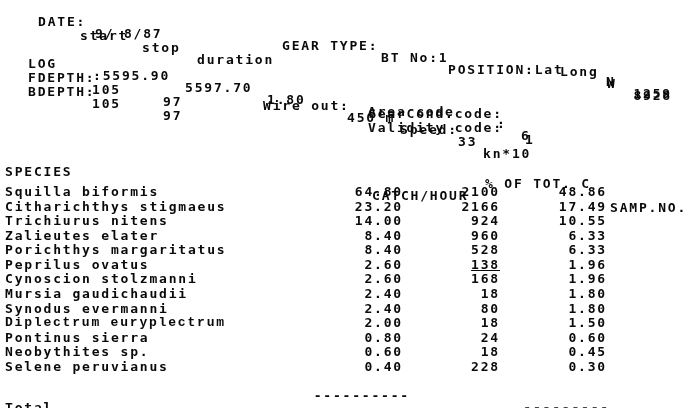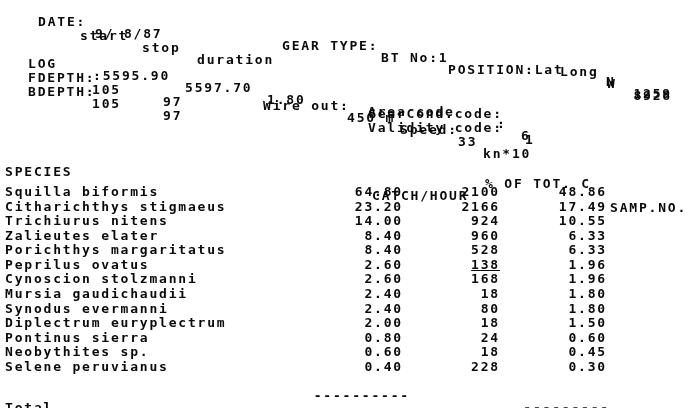--- a/index.html
+++ b/index.html
@@ -89,21 +89,21 @@
   <div id="rows-container">
       <div class="ln" style="top: 186px;"><span class="f" style="left: 5px;">Squilla biformis</span><span class="r" style="right: 297px;">64.80</span><span class="r" style="right: 200px;">2100</span><span class="r" style="right: 93px;">48.86</span></div>
       <div class="ln" style="top: 201px;"><span class="f" style="left: 5px;">Citharichthys stigmaeus</span><span class="r" style="right: 297px;">23.20</span><span class="r" style="right: 200px;">2166</span><span class="r" style="right: 93px;">17.49</span></div>
       <div class="ln" style="top: 215px;"><span class="f" style="left: 5px;">Trichiurus nitens</span><span class="r" style="right: 297px;">14.00</span><span class="r" style="right: 200px;">924</span><span class="r" style="right: 93px;">10.55</span></div>
       <div class="ln" style="top: 230px;"><span class="f" style="left: 5px;">Zalieutes elater</span><span class="r" style="right: 297px;">8.40</span><span class="r" style="right: 200px;">960</span><span class="r" style="right: 93px;">6.33</span></div>
       <div class="ln" style="top: 244px;"><span class="f" style="left: 5px;">Porichthys margaritatus</span><span class="r" style="right: 297px;">8.40</span><span class="r" style="right: 200px;">528</span><span class="r" style="right: 93px;">6.33</span></div>
       <div class="ln" style="top: 259px;"><span class="f" style="left: 5px;">Peprilus ovatus</span><span class="r" style="right: 297px;">2.60</span><span class="r" style="right: 200px; text-decoration: underline;">138</span><span class="r" style="right: 93px;">1.96</span></div>
       <div class="ln" style="top: 273px;"><span class="f" style="left: 5px;">Cynoscion stolzmanni</span><span class="r" style="right: 297px;">2.60</span><span class="r" style="right: 200px;">168</span><span class="r" style="right: 93px;">1.96</span></div>
       <div class="ln" style="top: 288px;"><span class="f" style="left: 5px;">Mursia gaudichaudii</span><span class="r" style="right: 297px;">2.40</span><span class="r" style="right: 200px;">18</span><span class="r" style="right: 93px;">1.80</span></div>
       <div class="ln" style="top: 303px;"><span class="f" style="left: 5px;">Synodus evermanni</span><span class="r" style="right: 297px;">2.40</span><span class="r" style="right: 200px;">80</span><span class="r" style="right: 93px;">1.80</span></div>
-      <div class="ln" style="top: 317px;"><span class="f" style="left: 5px;">Diplectrum euryplectrum</span><span class="r" style="right: 297px;">2.00</span><span class="r" style="right: 200px;">18</span><span class="r" style="right: 93px;">1.50</span></div>
+      <div class="ln" style="top: 317px;"><span class="f" style="left: 5px; font-family: Liberation Mono, monospace;">Diplectrum euryplectrum</span><span class="r" style="right: 297px;">2.00</span><span class="r" style="right: 200px;">18</span><span class="r" style="right: 93px;">1.50</span></div>
       <div class="ln" style="top: 332px;"><span class="f" style="left: 5px;">Pontinus sierra</span><span class="r" style="right: 297px;">0.80</span><span class="r" style="right: 200px;">24</span><span class="r" style="right: 93px;">0.60</span></div>
       <div class="ln" style="top: 346px;"><span class="f" style="left: 5px;">Neobythites sp.</span><span class="r" style="right: 297px;">0.60</span><span class="r" style="right: 200px;">18</span><span class="r" style="right: 93px;">0.45</span></div>
       <div class="ln" style="top: 361px;"><span class="f" style="left: 5px;">Selene peruvianus</span><span class="r" style="right: 297px;">0.40</span><span class="r" style="right: 200px;">228</span><span class="r" style="right: 93px;">0.30</span></div>
     </div>
 
   <div class="ln" style="top:378px">
     <span class="r" style="right:290px">----------</span>
     <span class="r" style="right:90px">---------</span>
   </div>
 

